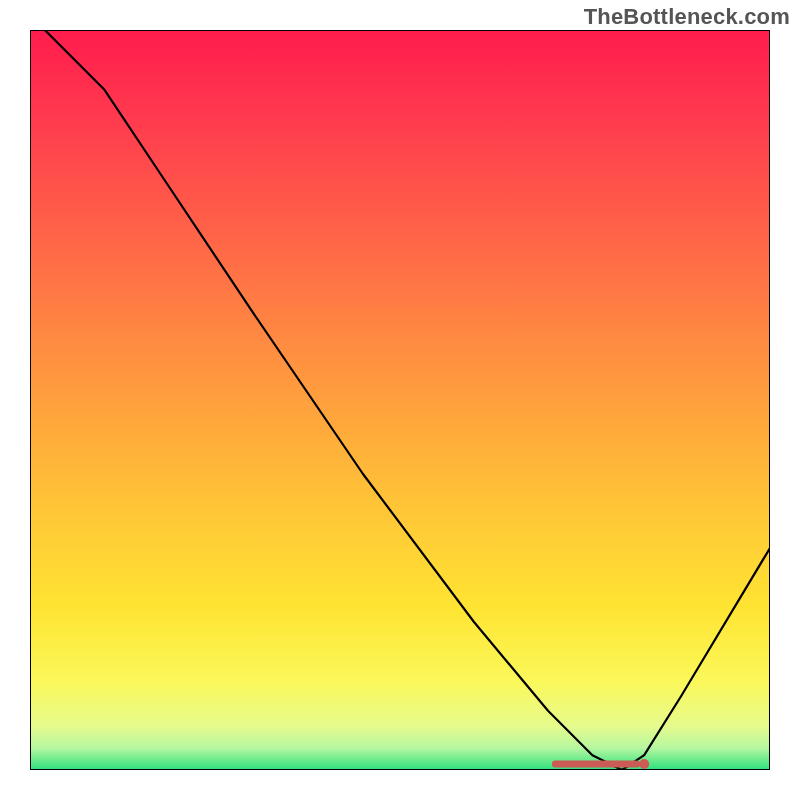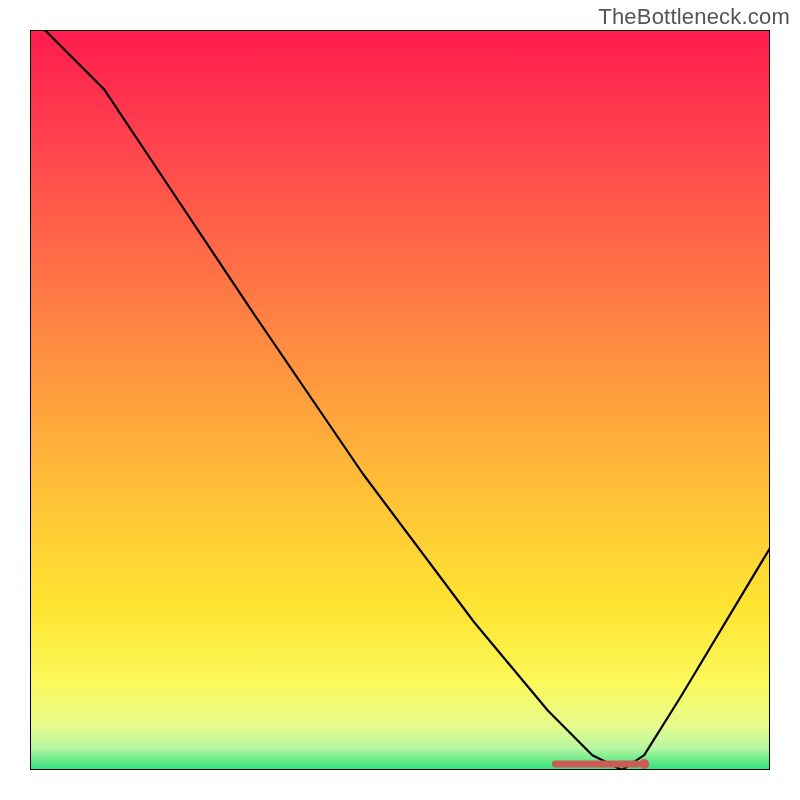--- a/index.html
+++ b/index.html
@@ -14,21 +14,21 @@
   .wrap {
     position: relative;
     width: 800px;
     height: 800px;
   }
   .watermark {
     position: absolute;
     top: 4px;
     right: 10px;
     font-size: 22px;
-    font-weight: 400;
+    font-weight: 700;
     color: #555;
     letter-spacing: 0.2px;
   }
   .plot-outer {
     position: absolute;
     left: 30px;
     top: 30px;
     width: 740px;
     height: 740px;
     background: #ffffff;

